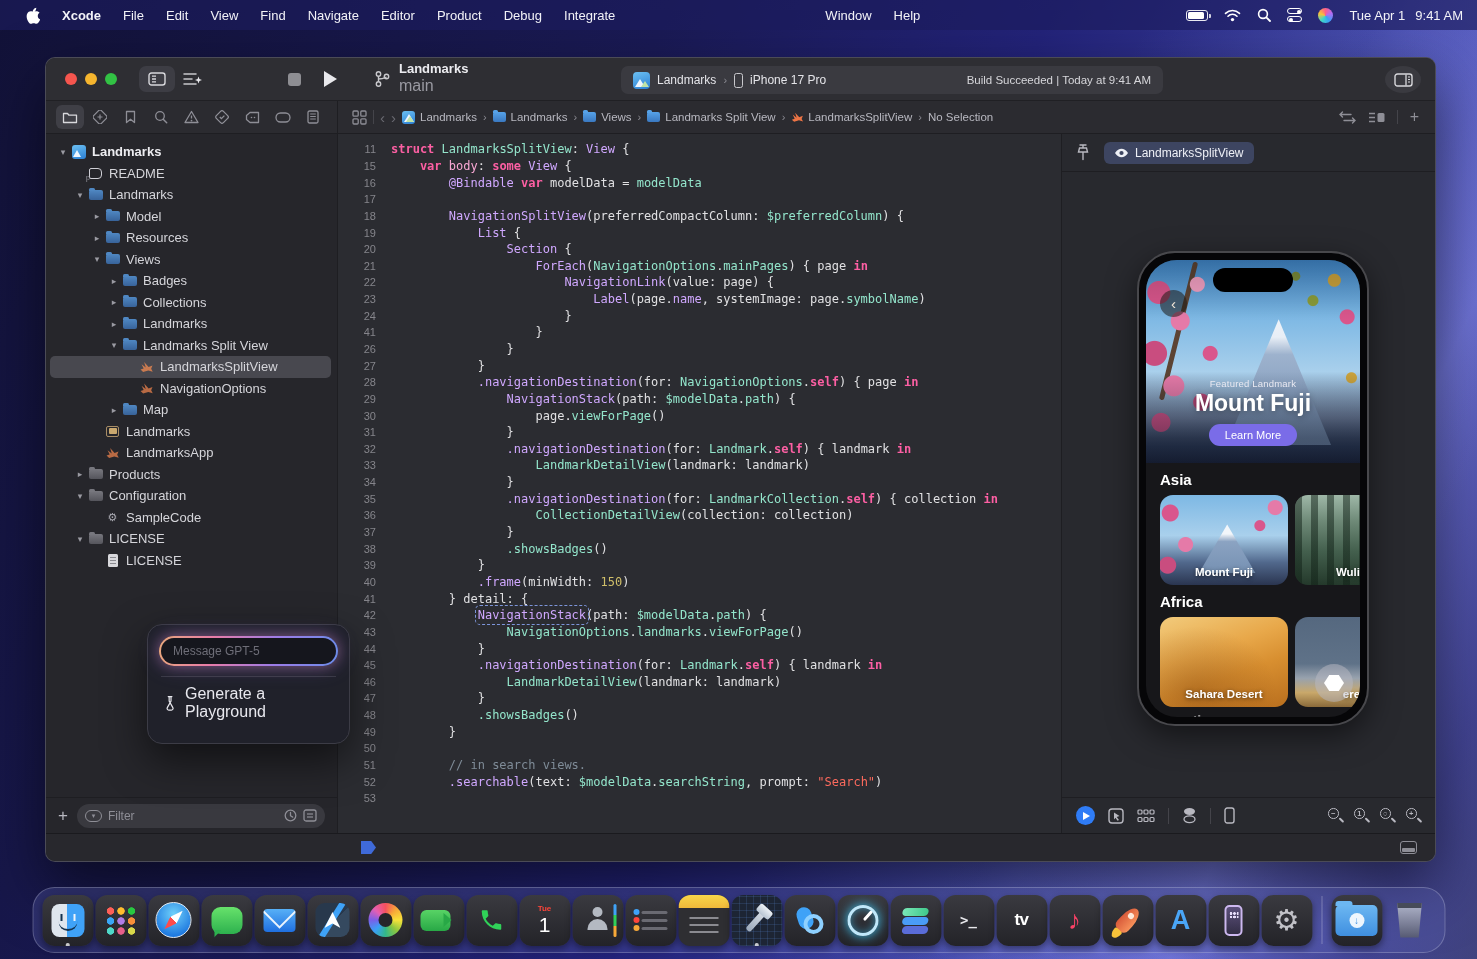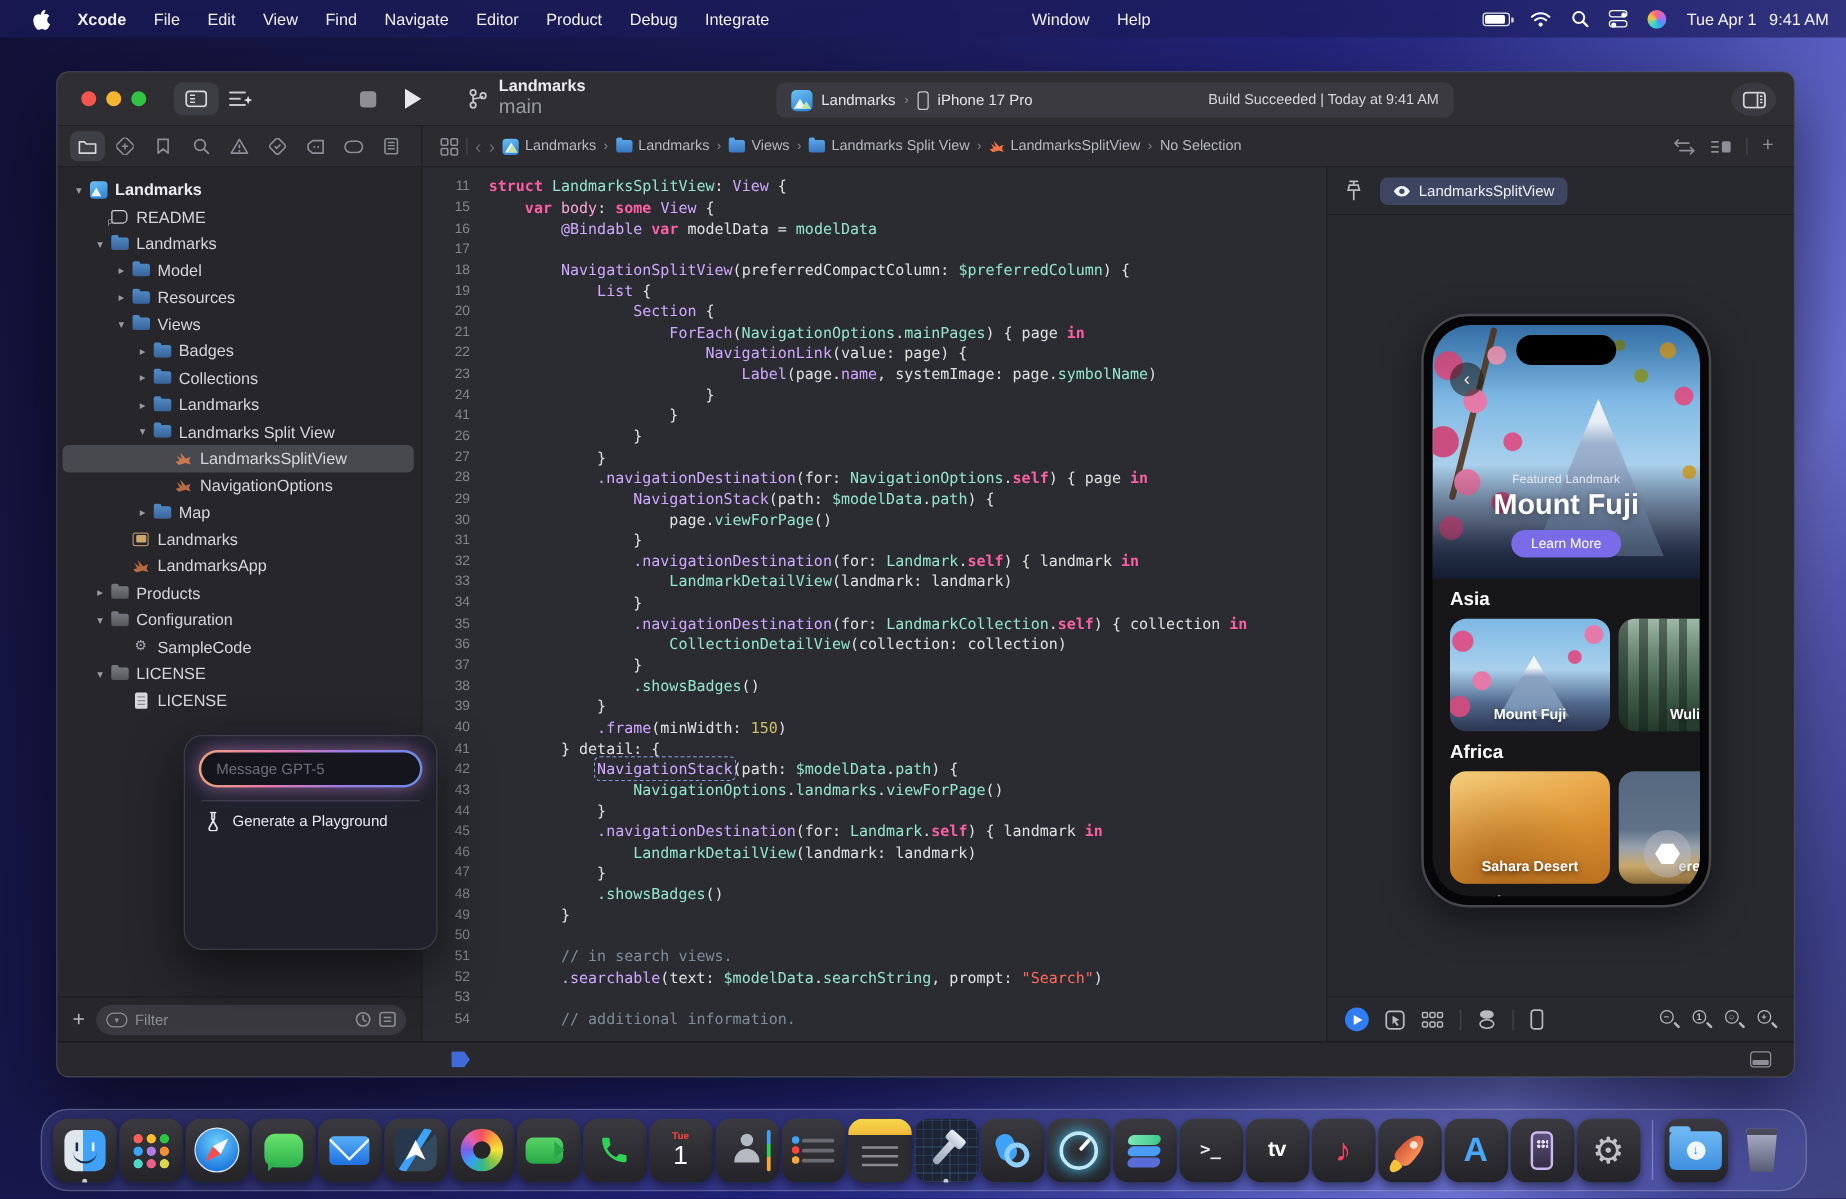--- a/index.html
+++ b/index.html
@@ -168,31 +168,31 @@
   
   #cv-toolbar{position:absolute;left:0;right:0;bottom:0;height:36px;border-top:1px solid #1e1e22;display:flex;align-items:center;padding:0 14px;gap:13px;color:#b8b8c0}
   .cv-play{width:19px;height:19px;border-radius:50%;background:#2f7cf6;display:flex;align-items:center;justify-content:center}
   .cv-play i{width:0;height:0;border-top:4.5px solid transparent;border-bottom:4.5px solid transparent;border-left:7px solid #fff;margin-left:2px}
   .cv-div{width:1px;height:16px;background:#44444a}
   .zooms{margin-left:auto;display:flex;gap:11px}
   .zoomico{position:relative;width:15px;height:15px}
   .zoomico .ring{position:absolute;left:0;top:0;width:10.5px;height:10.5px;border:1.6px solid #b8b8c0;border-radius:50%;display:flex;align-items:center;justify-content:center;font-size:7.5px;color:#b8b8c0;font-weight:700}
   .zoomico:after{content:"";position:absolute;right:0px;bottom:0px;width:6px;height:1.8px;background:#b8b8c0;border-radius:1px;transform:rotate(45deg);transform-origin:right bottom}
   
-  #ai-popup{position:absolute;left:147px;top:588px;width:203px;height:172px;background:#20212a;border:1px solid #3c3c46;border-radius:15px;
+  #ai-popup{position:absolute;left:147px;top:624px;width:203px;height:120px;background:#20212a;border:1px solid #3c3c46;border-radius:15px;
     box-shadow:0 16px 40px rgba(0,0,0,.55);z-index:40;padding:11px}
   .ai-input-wrap{position:relative;border-radius:16px;padding:2px;
     background:linear-gradient(100deg,#e8a87c,#e87ca8 30%,#9c7ce8 65%,#6c8ce8 100%);
     box-shadow:0 0 14px rgba(220,130,180,.45),0 0 22px rgba(120,110,230,.3)}
   .ai-input{width:100%;height:26px;border-radius:14px;background:#15161d;border:none;outline:none;color:#c8c8d0;font-size:12px;padding:0 12px;font-family:"Liberation Sans",sans-serif}
   .ai-input::placeholder{color:#6e6e78}
   .ai-btnrow{display:flex;gap:8px;margin-top:11px}
   .ai-card{flex:1;height:50px;background:#2b2c35;border-radius:10px;display:flex;flex-direction:column;align-items:center;justify-content:center;gap:3px;color:#e8e8ee;font-size:12px}
   .ai-sep{height:1px;background:#3a3a44;margin:10px 2px 8px}
-  .ai-gen{display:flex;align-items:center;gap:8px;color:#e8e8ee;font-size:12px;padding-left:6px}
+  .ai-gen{display:flex;align-items:center;gap:8px;color:#e8e8ee;font-size:16px;padding-left:6px}
   
   #dock{position:absolute;bottom:6px;left:50%;transform:translateX(-50%);height:66px;display:flex;align-items:center;gap:2px;
     background:rgba(90,95,175,.32);border:1px solid rgba(255,255,255,.22);border-radius:22px;padding:0 9px;z-index:60}
   .di{width:51px;height:51px;border-radius:12px;position:relative;background:linear-gradient(180deg,#3a3a40,#232328);
     box-shadow:0 3px 7px rgba(0,0,0,.4);display:flex;align-items:center;justify-content:center;overflow:hidden;flex:none}
   .di.running:after{content:"";position:absolute;left:50%;bottom:-1px;width:3.5px;height:3.5px;border-radius:50%;background:rgba(255,255,255,.75);transform:translateX(-50%)}
   .dock-div{width:1px;height:48px;background:rgba(255,255,255,.28);margin:0 7px;flex:none}
   .fface{width:33px;height:33px;border-radius:8px;background:linear-gradient(90deg,#dfe6ee 0 46%,#3fa2f7 46%);position:relative}
   .fface:before{content:"";position:absolute;left:9px;top:10px;width:2.5px;height:7px;background:#14324e;box-shadow:13px 0 0 #eef4fa}
   .fface:after{content:"";position:absolute;left:7px;bottom:6px;width:19px;height:8px;border-bottom:2.5px solid #14324e;border-radius:0 0 10px 10px}
@@ -688,21 +688,20 @@
           <div class="cl" style="--i: 3;"><span class="ln">44</span><span class="code"><span class="tok-n">}</span></span></div>
           <div class="cl" style="--i: 3;"><span class="ln">45</span><span class="code"><span class="tok-t">.navigationDestination</span><span class="tok-n">(for: </span><span class="tok-p">Landmark</span><span class="tok-n">.</span><span class="tok-k">self</span><span class="tok-n">) { landmark </span><span class="tok-k">in</span></span></div>
           <div class="cl" style="--i: 4;"><span class="ln">46</span><span class="code"><span class="tok-p">LandmarkDetailView</span><span class="tok-n">(landmark: landmark)</span></span></div>
           <div class="cl" style="--i: 3;"><span class="ln">47</span><span class="code"><span class="tok-n">}</span></span></div>
           <div class="cl" style="--i: 3;"><span class="ln">48</span><span class="code"><span class="tok-p">.showsBadges</span><span class="tok-n">()</span></span></div>
           <div class="cl" style="--i: 2;"><span class="ln">49</span><span class="code"><span class="tok-n">}</span></span></div>
           <div class="cl" style="--i: 2;"><span class="ln">50</span></div>
           <div class="cl" style="--i: 2;"><span class="ln">51</span><span class="code"><span class="tok-c">// in search views.</span></span></div>
           <div class="cl" style="--i: 2;"><span class="ln">52</span><span class="code"><span class="tok-t">.searchable</span><span class="tok-n">(text: </span><span class="tok-p">$modelData</span><span class="tok-n">.</span><span class="tok-p">searchString</span><span class="tok-n">, prompt: </span><span class="tok-s">"Search"</span><span class="tok-n">)</span></span></div>
           <div class="cl" style="--i: 2;"><span class="ln">53</span></div>
-          <div class="cl" style="--i: 2;"><span class="ln">54</span><span class="code"><span class="tok-c">// additional information.</span></span></div>
         </div>
       </div>
 
     <div id="canvas">
       <div id="canvas-top">
         <svg width="14" height="17" viewBox="0 0 14 17">
             <path d="M4 1h6M7 1v3M3.5 4h7l1 4h-9zM7 8v7.5" stroke="#b8b8c0" stroke-width="1.4" fill="none" stroke-linecap="round"></path>
           </svg>
         <div class="pv-tab">
           <svg width="15" height="10" viewBox="0 0 15 10">

